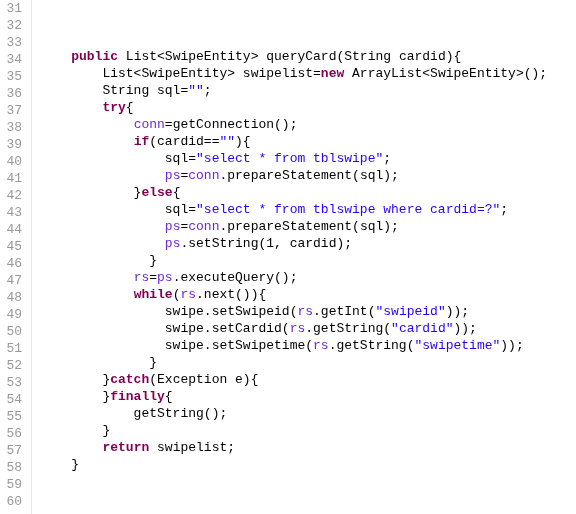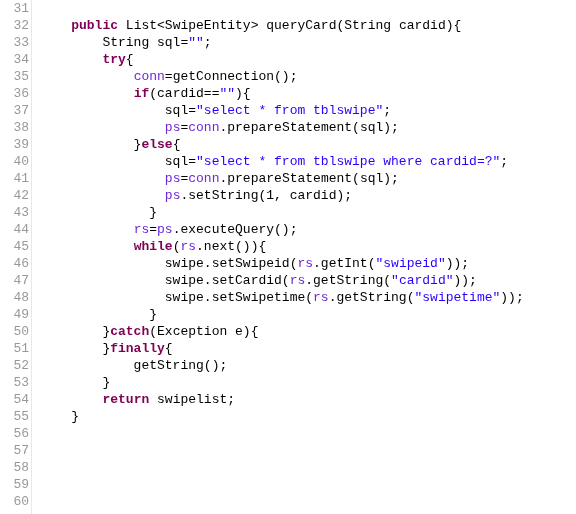--- a/index.html
+++ b/index.html
@@ -16,33 +16,34 @@
       overflow: hidden;
     }
     .editor {
       display: flex;
       height: 100%;
     }
     .gutter {
       background: #ffffff;
       color: #999999;
       text-align: right;
-      padding-right: 2px;
+      padding-right: 9px;
       user-select: none;
       min-width: 32px;
       border-right: 1px solid #e8e8e8;
     }
     .gutter-line {
       height: 17px;
       line-height: 17px;
       position: relative;
     }
     .code {
       padding-left: 8px;
       flex: 1;
+      margin-top: 31px;
     }
     .line {
       height: 17px;
       line-height: 17px;
       white-space: pre;
     }
     .kw { color: #7f0055; font-weight: bold; }
     .str { color: #2a00ff; }
     .fld { color: #6d28d9; }
     .txt { color: #000000; }
@@ -79,20 +80,21 @@
       <div class="gutter-line">55</div>
       <div class="gutter-line">56</div>
       <div class="gutter-line">57</div>
       <div class="gutter-line">58</div>
       <div class="gutter-line">59</div>
       <div class="gutter-line">60</div>
     </div>
   <div class="code" id="code">
       <div class="line"></div>
       <div class="line"><span class="txt">    </span><span class="kw">public</span><span class="txt"> List&lt;SwipeEntity&gt; queryCard(String cardid){</span></div>
+      <div class="line"><span class="txt">        List&lt;SwipeEntity&gt; swipelist=</span><span class="kw">new</span><span class="txt"> ArrayList&lt;SwipeEntity&gt;();</span></div>
       <div class="line"><span class="txt">        String sql=</span><span class="str">""</span><span class="txt">;</span></div>
       <div class="line"><span class="txt">        </span><span class="kw">try</span><span class="txt">{</span></div>
       <div class="line"><span class="txt">            </span><span class="fld">conn</span><span class="txt">=getConnection();</span></div>
       <div class="line"><span class="txt">            </span><span class="kw">if</span><span class="txt">(cardid==</span><span class="str">""</span><span class="txt">){</span></div>
       <div class="line"><span class="txt">                sql=</span><span class="str">"select * from tblswipe"</span><span class="txt">;</span></div>
       <div class="line"><span class="txt">                </span><span class="fld">ps</span><span class="txt">=</span><span class="fld">conn</span><span class="txt">.prepareStatement(sql);</span></div>
       <div class="line"><span class="txt">            }</span><span class="kw">else</span><span class="txt">{</span></div>
       <div class="line"><span class="txt">                sql=</span><span class="str">"select * from tblswipe where cardid=?"</span><span class="txt">;</span></div>
       <div class="line"><span class="txt">                </span><span class="fld">ps</span><span class="txt">=</span><span class="fld">conn</span><span class="txt">.prepareStatement(sql);</span></div>
       <div class="line"><span class="txt">                </span><span class="fld">ps</span><span class="txt">.setString(1, cardid);</span></div>

